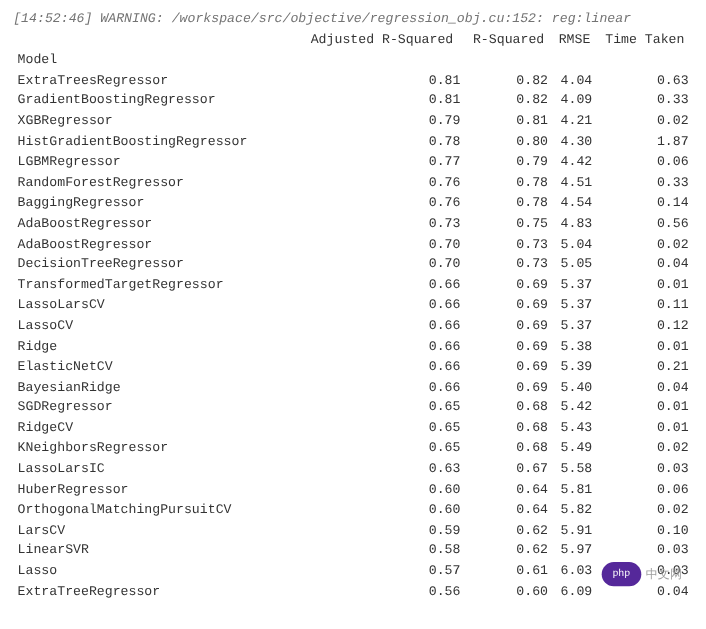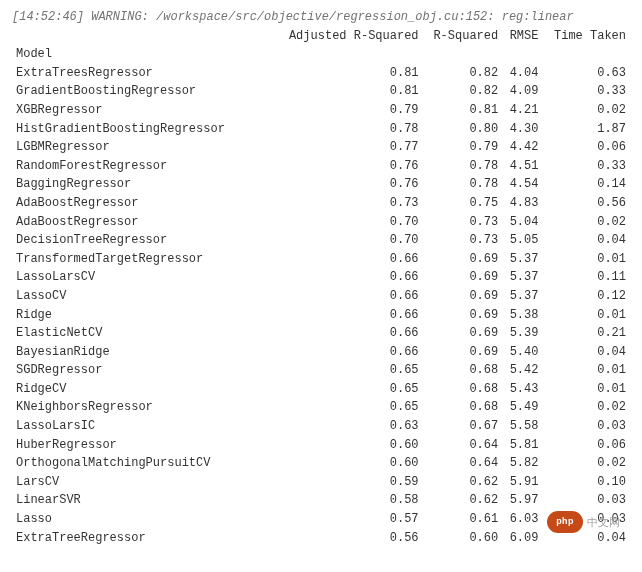--- a/index.html
+++ b/index.html
@@ -31,20 +31,21 @@
       white-space: nowrap;
       font-weight: normal;
     }
     th.model, td.model {
       text-align: left;
       width: 260px;
       margin-top: 48px;
     }
     thead th {
       color: #333;
+      text-align: center;
     }
     tbody td {
       color: #333;
     }
     .index-label {
       text-align: left;
       padding: 0 4px;
       margin-left: 48px;
     }
     .watermark {
@@ -53,29 +54,29 @@
       bottom: 14px;
       display: flex;
       align-items: center;
       gap: 4px;
       opacity: 0.95;
       pointer-events: none;
     }
     .wm-badge {
       width: 36px;
       height: 22px;
-      background: #c2410c;
+      background: #4c1d95;
       border-radius: 11px;
       display: flex;
       align-items: center;
       justify-content: center;
       color: #fff;
       font-family: Arial, sans-serif;
       font-size: 9px;
-      font-weight: bold;
+      font-weight: normal;
       letter-spacing: 0.3px;
     }
     .wm-text {
       font-family: Liberation Serif, serif;
       font-size: 11px;
       color: #999;
     }
     .container { position: relative; }
   </style>
 </head>

